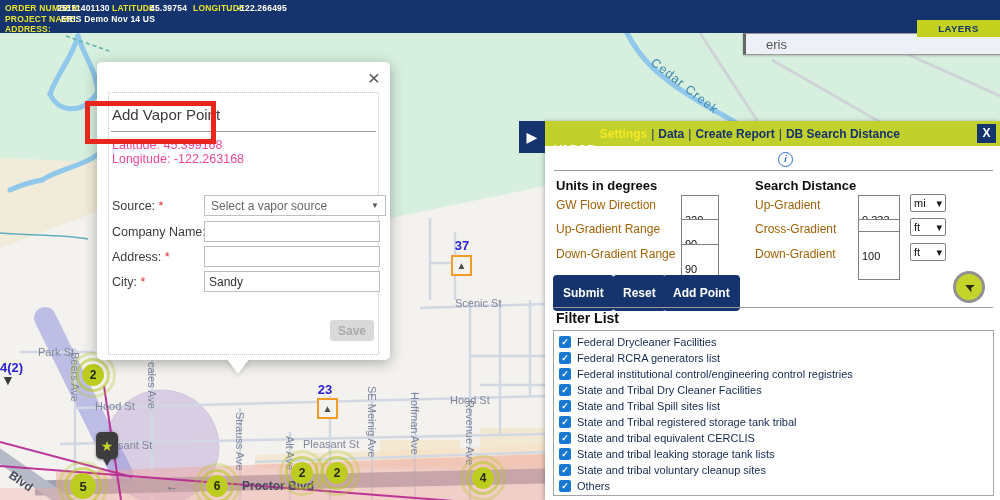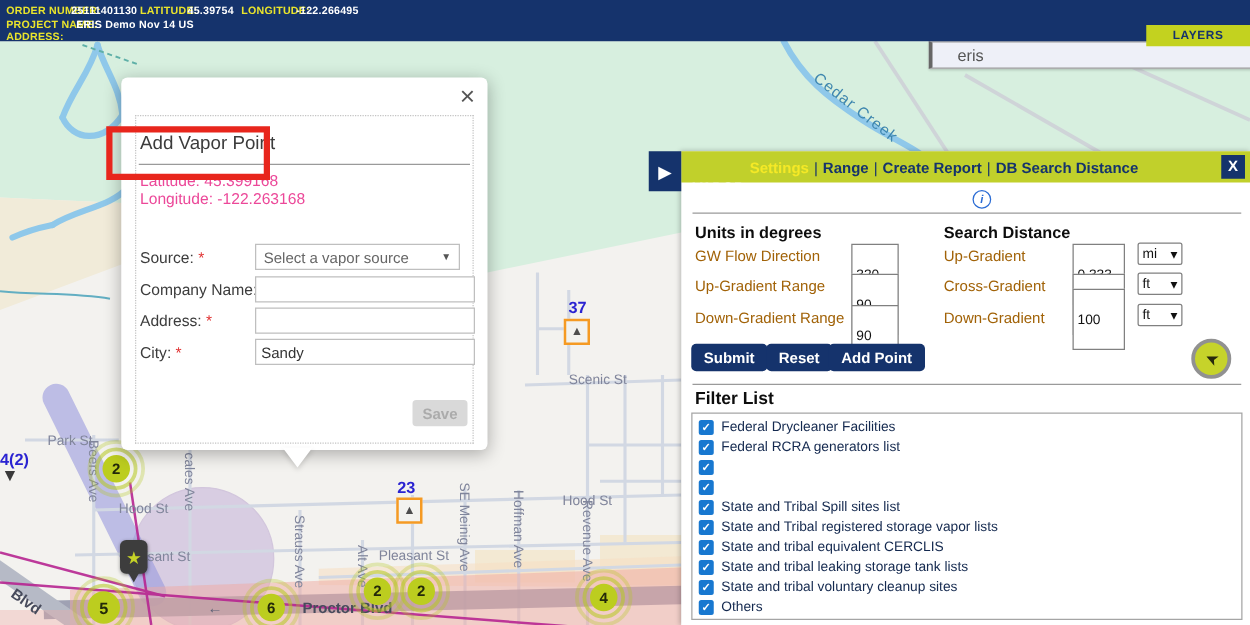--- a/index.html
+++ b/index.html
@@ -65,21 +65,21 @@
       cursor:pointer;line-height:1;}
   #modal-dotted{position:absolute;left:11px;top:30px;width:269px;height:261px;
       border:1px dotted #c4c4c4;}
   #modal-title{position:absolute;left:15px;top:44px;font-size:15px;color:#3c3c3c;}
   #modal-hr{position:absolute;left:14px;top:69px;width:265px;border-top:1px solid #9a9a9a;}
   .modal-coord{position:absolute;left:15px;font-size:12.5px;color:#ec4899;}
   .mlabel{position:absolute;left:15px;font-size:12.5px;color:#3c3c3c;}
   .req{color:#e03131;}
   .minput{position:absolute;left:107px;width:166px;height:19px;border:1px solid #bfbfbf;
       font-size:12px;color:#333;padding:0 4px;font-family:"Liberation Sans",sans-serif;}
-  #source-dd{position:absolute;left:107px;top:133px;width:164px;height:21px;border:1px solid #bfbfbf;
+  #source-dd{position:absolute;left:107px;top:133px;width:182px;height:21px;border:1px solid #bfbfbf;
       background:#fff;display:flex;align-items:center;justify-content:space-between;
       padding:0 6px;box-sizing:border-box;cursor:pointer;}
   #source-dd .ph{font-size:12px;color:#666;}
   #source-dd .dd-arrow{font-size:8px;color:#555;}
   #save-btn{position:absolute;left:233px;top:258px;width:44px;height:21px;background:#d9d9d9;
       color:#ababab;border:none;border-radius:3px;font-size:12px;font-weight:bold;
       font-family:"Liberation Sans",sans-serif;}
   #red-annotation{left:85px;top:101px;width:121px;height:33px;border:5px solid #e8261c;z-index:30;}
 
   
@@ -101,21 +101,21 @@
       border-radius:50%;color:#2b6cd4;font-size:9px;font-weight:bold;text-align:center;
       line-height:13px;font-style:italic;cursor:pointer;}
   .panel-hr{position:absolute;left:9px;width:439px;border-top:1px solid #9a9a9a;}
   .col-head{position:absolute;font-size:13px;font-weight:bold;color:#0d0d0d;}
   .aoc-label{position:absolute;font-size:12px;color:#a16207;}
   .aoc-input{position:absolute;width:30px;height:15px;border:1px solid #808080;font-size:11px;
       color:#111;padding:16px 3px;font-family:"Liberation Sans",sans-serif;}
   .unitbox{position:absolute;width:36px;height:18px;border:1px solid #808080;border-radius:2px;
       background:#fff;display:flex;align-items:center;justify-content:space-between;
       padding:0 3px;box-sizing:border-box;font-size:11px;color:#111;cursor:pointer;}
-  .navy-btn{position:absolute;top:154px;height:22px;background:#15336c;color:#fff;border:none;
+  .navy-btn{position:absolute;top:154px;height:36px;background:#15336c;color:#fff;border:none;
       border-radius:4px;font-size:12px;font-weight:bold;font-family:"Liberation Sans",sans-serif;
       cursor:pointer;padding:0 10px;}
   #nav-circle{position:absolute;left:408px;top:150px;width:26px;height:26px;border-radius:50%;
       background:#c6d32a;border:3px solid #919191;display:flex;align-items:center;
       justify-content:center;cursor:pointer;}
   #nav-circle .arrow{font-size:13px;color:#26290c;transform:rotate(205deg);line-height:1;}
   #filter-heading{position:absolute;left:11px;top:189px;font-size:14px;font-weight:bold;color:#0d0d0d;}
   #filter-box{position:absolute;left:8px;top:209px;width:441px;height:166px;border:1px solid #a5a5a5;
       box-sizing:border-box;padding-top:3px;}
   .filter-row{height:16px;display:flex;align-items:center;padding-left:5px;cursor:pointer;}
@@ -303,21 +303,21 @@
 
 <div id="collapse-btn" class="abs">
   <span class="tri">▶</span>
 </div>
 
 <div id="panel" class="abs">
   <div id="panel-header">
     <span class="ptitle">VAPOR</span>
     <span class="tab active">Settings</span>
     <span class="sep">|</span>
-    <span class="tab">Range</span>
+    <span class="tab">Data</span>
     <span class="sep">|</span>
     <span class="tab">Create Report</span>
     <span class="sep">|</span>
     <span class="tab">DB Search Distance</span>
     <div id="panel-close">X</div>
   </div>
 
   <div id="info-icon">i</div>
   <div class="panel-hr" style="top:49px;"></div>
 
@@ -363,31 +363,33 @@
     <div class="filter-row">
       <span class="cbox">✓</span>
       <span class="filter-label">Federal Drycleaner Facilities</span>
     </div>
     <div class="filter-row">
       <span class="cbox">✓</span>
       <span class="filter-label">Federal RCRA generators list</span>
     </div>
     <div class="filter-row">
       <span class="cbox">✓</span>
-    </div>
-    <div class="filter-row">
-      <span class="cbox">✓</span>
+      <span class="filter-label">Federal institutional control/engineering control registries</span>
+    </div>
+    <div class="filter-row">
+      <span class="cbox">✓</span>
+      <span class="filter-label">State and Tribal Dry Cleaner Facilities</span>
     </div>
     <div class="filter-row">
       <span class="cbox">✓</span>
       <span class="filter-label">State and Tribal Spill sites list</span>
     </div>
     <div class="filter-row">
       <span class="cbox">✓</span>
-      <span class="filter-label">State and Tribal registered storage vapor lists</span>
+      <span class="filter-label">State and Tribal registered storage tank tribal</span>
     </div>
     <div class="filter-row">
       <span class="cbox">✓</span>
       <span class="filter-label">State and tribal equivalent CERCLIS</span>
     </div>
     <div class="filter-row">
       <span class="cbox">✓</span>
       <span class="filter-label">State and tribal leaking storage tank lists</span>
     </div>
     <div class="filter-row">

